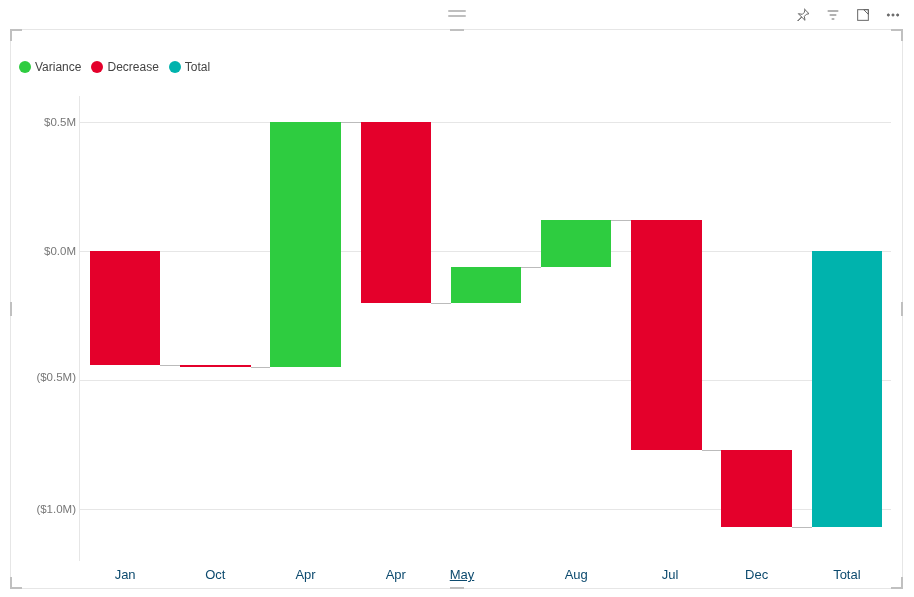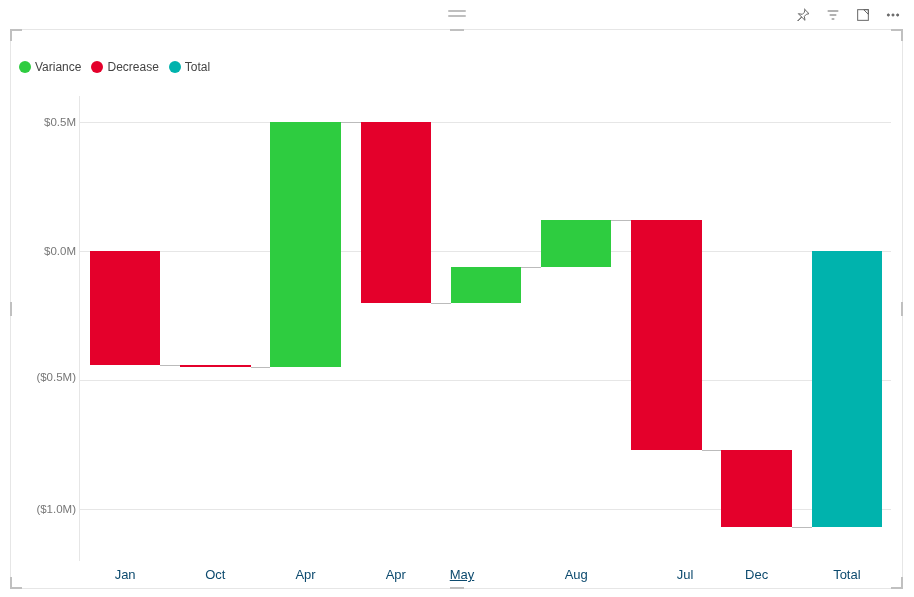--- a/index.html
+++ b/index.html
@@ -181,20 +181,20 @@
       <div class="connector" style="top: 206.667px; left: 350.964px; width: 19.8489px;"></div>
       <div class="xtick" style="left: 315.778px; text-align: center;">Apr</div>
       <div class="bar" style="left: 370.813px; top: 170.5px; width: 70.3733px; height: 36.1667px; background: rgb(46, 204, 64);"></div>
       <div class="connector" style="top: 170.5px; left: 441.187px; width: 19.8489px;"></div>
       <div class="xtick" style="left: 382px; text-decoration: underline;">May</div>
       <div class="bar" style="left: 461.036px; top: 124px; width: 70.3733px; height: 46.5px; background: rgb(46, 204, 64);"></div>
       <div class="connector" style="top: 124px; left: 531.409px; width: 19.8489px;"></div>
       <div class="xtick" style="left: 496.222px;">Aug</div>
       <div class="bar" style="left: 551.258px; top: 124px; width: 70.3733px; height: 229.917px; background: rgb(228, 0, 43);"></div>
       <div class="connector" style="top: 353.917px; left: 621.631px; width: 19.8489px;"></div>
-      <div class="xtick" style="left: 605px;">Jul</div>
+      <div class="xtick" style="left: 590px;">Jul</div>
       <div class="bar" style="left: 641.48px; top: 353.917px; width: 70.3733px; height: 77.5px; background: rgb(228, 0, 43);"></div>
       <div class="connector" style="top: 431.417px; left: 711.853px; width: 19.8489px;"></div>
       <div class="xtick" style="left: 676.667px;">Dec</div>
       <div class="bar" style="left: 731.702px; top: 155px; width: 70.3733px; height: 276.417px; background: rgb(0, 179, 173);"></div>
       <div class="xtick" style="left: 766.889px;">Total</div>
     </div>
 </div>
 
 </body></html>

